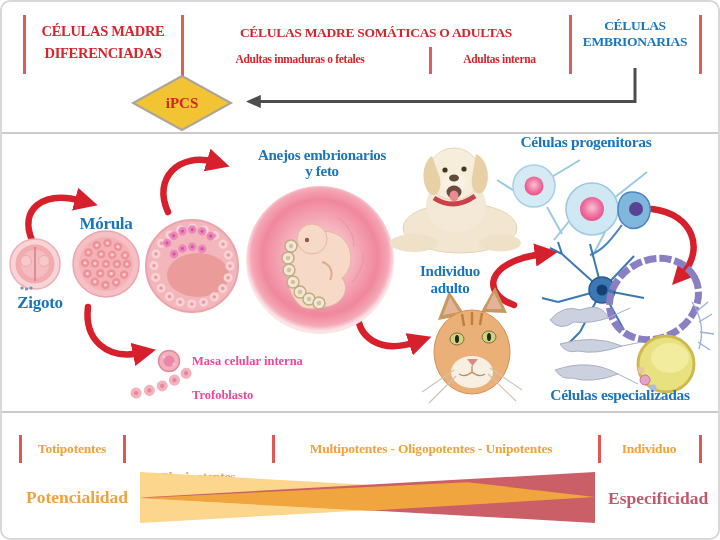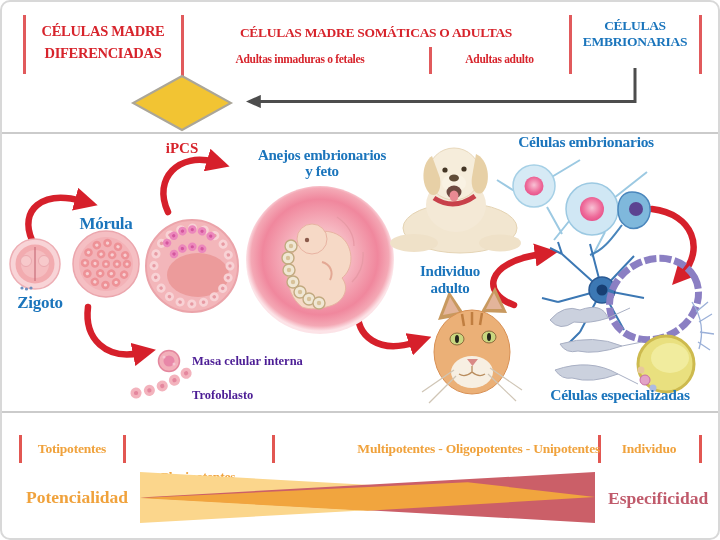--- a/index.html
+++ b/index.html
@@ -14,34 +14,34 @@
 
   
   .htick { position:absolute; width:2.5px; background:#E15A5C; }
   .h-red  { color:#D7242C; font-weight:bold; letter-spacing:-0.3px; }
   .h-blue { color:#1B75BC; font-weight:bold; letter-spacing:-0.3px; }
   .h-embryonic { left:31px; top:18px; width:140px; font-size:14.5px; line-height:22px; }
   .h-somatic-title { left:214px; top:23px; width:320px; font-size:13.5px; }
   .h-sub-imm { left:217px; top:51px; width:162px; font-size:11.5px; }
   .h-sub-mat { left:427px; top:51px; width:141px; font-size:11.5px; }
   .h-diff { left:571px; top:16px; width:124px; font-size:13.5px; line-height:16px; }
-  .ipcs-text { left:148px; top:93px; width:64px; font-size:15px; color:#D7242C; font-weight:bold;margin-top:45px; }
+  .ipcs-text { left:148px; top:93px; width:64px; font-size:15px; color:#D7242C; font-weight:bold; }
 
   .divider { position:absolute; left:0; right:0; height:2px; background:#CBCBCB; }
 
   
   .blue-lbl { color:#1B75BC; font-weight:bold; letter-spacing:-0.3px; }
   .lbl-zigoto { left:2px; top:291px; width:72px; font-size:17px; }
   .lbl-morula { left:64px; top:212px; width:80px; font-size:17px; }
   .lbl-blasto { left:126px; top:317px; width:128px; font-size:17px; }
   .lbl-anejos { left:238px; top:145px; width:164px; font-size:15px; line-height:16px; }
   .lbl-individuo { left:398px; top:261px; width:100px; font-size:15px; line-height:17px; }
   .lbl-progen { left:498px; top:131px; width:172px; font-size:15.5px; }
   .lbl-espec { left:526px; top:384px; width:184px; font-size:15.5px; }
-  .legend-text { color:#4c1d95; font-weight:bold; font-size:12.5px; }
+  .legend-text { color:#ec4899; font-weight:bold; font-size:12.5px; }
   .legend-masa { left:190px; top:352px; width:150px; }
   .legend-trofo { left:190px; top:357px; width:150px;margin-top:29px; }
 
   
   .btick { position:absolute; top:433px; width:2.5px; height:28px; background:#E25752; }
   .pot-label { top:439px; font-size:13.5px; font-weight:bold; color:#F0A23C; letter-spacing:-0.2px; }
   .potencialidad { left:24px; top:485px; width:116px; font-size:17.5px; font-weight:bold; color:#F0A23C; }
   .especificidad { left:606px; top:486px; width:110px; font-size:17.5px; font-weight:bold; color:#C05A6B; }
   .band { left:138px; top:470px; width:455px; height:51px; }
   .band > div { position:absolute; inset:0; }
@@ -59,21 +59,21 @@
   <div class="htick" style="left:427px; top:45px; height:27px;"></div>
   <div class="htick" style="left:567px; top:13px; height:59px;"></div>
   <div class="htick" style="left:697px; top:13px; height:59px;"></div>
 
   <div class="abs ctr h-red h-embryonic">
     <div>CÉLULAS MADRE</div>
     <div>DIFERENCIADAS</div>
   </div>
   <div class="abs ctr h-red h-somatic-title">CÉLULAS MADRE SOMÁTICAS O ADULTAS</div>
   <div class="abs ctr h-red h-sub-imm">Adultas inmaduras o fetales</div>
-  <div class="abs ctr h-red h-sub-mat">Adultas adulto</div>
+  <div class="abs ctr h-red h-sub-mat">Adultas interna</div>
   <div class="abs ctr h-blue h-diff">
     <div>CÉLULAS</div>
     <div>EMBRIONARIAS</div>
   </div>
 
   <svg class="abs" style="left:0; top:0;" width="720" height="131" viewBox="0 0 720 131">
     <defs>
       <marker id="mDark" markerWidth="5" markerHeight="4.4" refX="1.6" refY="2.2" orient="auto">
         <path d="M0,0 L5,2.2 L0,4.4 Z" fill="#4D4D4D"></path>
       </marker>
@@ -274,36 +274,36 @@
   <div class="abs ctr blue-lbl lbl-zigoto">Zigoto</div>
   <div class="abs ctr blue-lbl lbl-morula">Mórula</div>
   <div class="abs ctr blue-lbl lbl-anejos">
     <div>Anejos embrionarios</div>
     <div>y feto</div>
   </div>
   <div class="abs ctr blue-lbl lbl-individuo">
     <div>Individuo</div>
     <div>adulto</div>
   </div>
-  <div class="abs ctr blue-lbl lbl-progen">Células embrionarios</div>
+  <div class="abs ctr blue-lbl lbl-progen">Células progenitoras</div>
   <div class="abs ctr blue-lbl lbl-espec">Células especializadas</div>
   <div class="abs legend-text legend-masa">Masa celular interna</div>
   <div class="abs legend-text legend-trofo">Trofoblasto</div>
 
   <div class="divider" style="top:409px;"></div>
 
   <div class="btick" style="left:17px;"></div>
   <div class="btick" style="left:121px;"></div>
   <div class="btick" style="left:270px;"></div>
   <div class="btick" style="left:596px;"></div>
   <div class="btick" style="left:697px;"></div>
 
   <div class="abs ctr pot-label" style="left:19px; width:102px;">Totipotentes</div>
   <div class="abs ctr pot-label" style="left:134px; width:124px;margin-top:28px;">Pluripotentes</div>
-  <div class="abs ctr pot-label" style="left:296px; width:302px;text-align:right;">Multipotentes - Oligopotentes - Unipotentes</div>
+  <div class="abs ctr pot-label" style="left:278px; width:302px;">Multipotentes - Oligopotentes - Unipotentes</div>
   <div class="abs ctr pot-label" style="left:597px; width:100px;">Individuo</div>
 
   <div class="abs potencialidad">Potencialidad</div>
   <div class="abs especificidad">Especificidad</div>
 
   <div class="abs band">
     <div class="tri-yellow"></div>
     <div class="tri-rose"></div>
     <div class="tri-orange"></div>
   </div>

